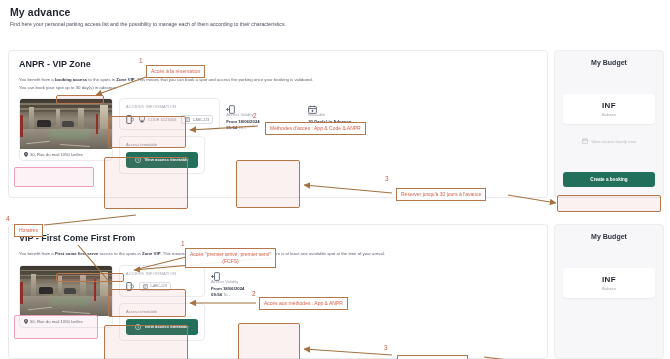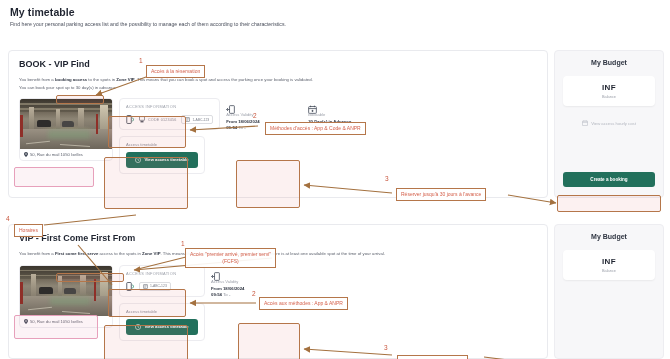--- a/index.html
+++ b/index.html
@@ -92,21 +92,21 @@
 
   
   .budget {
     position:absolute; right:6px; width:110px;
     background:#f7f7f9; border:1px solid #ededf1; border-radius:4px;
     padding:8px 8px 10px 8px; text-align:center;
   }
   #budget-book { top:50px; height:148px; }
   #budget-fcfs { top:224px; height:135px; }
   .budget-title { font-size:7px; font-weight:bold; color:#2f3542; }
-  .bal-card { margin-top:10px; background:#fff; border-radius:4px; padding:7px 4px;
+  .bal-card { margin-top:28px; background:#fff; border-radius:4px; padding:7px 4px;
     box-shadow:0 1px 2px rgba(0,0,0,.06); }
   .bal-val { font-size:8px; font-weight:bold; color:#1f2430; letter-spacing:.3px; }
   .bal-lbl { font-size:3.9px; color:#9b9fa9; margin-top:2px; }
   .hourly { display:flex; align-items:center; justify-content:center; gap:3px; margin-top:14px;
     font-size:4.2px; color:#b2b6bf; }
   .hourly .cal { width:6px; height:6px; }
   .budget-cta {
     position:absolute; left:8px; right:8px; bottom:10px;
     background:#22705c; color:#fff; border:none; border-radius:3px;
     padding:5px 0; font-size:4.6px; font-weight:bold; cursor:pointer;
@@ -127,26 +127,26 @@
   .hi-pink { position:absolute; border:1.3px solid #e7a0bb; border-radius:2px;
     background:rgba(231,160,187,.13); pointer-events:none; }
   svg.arrows { position:absolute; left:0; top:0; width:670px; height:359px; pointer-events:none; }
 </style>
 </head>
 <body>
 
 <div class="page">
 
   <div class="page-head">
-    <div class="page-title">My timetable</div>
+    <div class="page-title">My advance</div>
     <div class="page-sub">Find here your personal parking access list and the possibility to manage each of them according to their characteristics.</div>
   </div>
 
   <div class="section" id="section-book">
-    <div class="sec-title">BOOK - VIP Find</div>
+    <div class="sec-title">ANPR - VIP Zone</div>
     <div class="sec-desc">
       <span>You benefit from a </span><span class="hl-term">booking access</span><span> to the spots in </span><b>Zone VIP</b><span>. This means that you can book a spot and access the parking once your booking is validated.</span><br>
       <span>You can book your spot up to 30 day(s) in advance</span>
     </div>
 
     <div class="body-row">
 
       <div class="photo-card">
         <div class="photo">
           <div class="ceil"></div>

